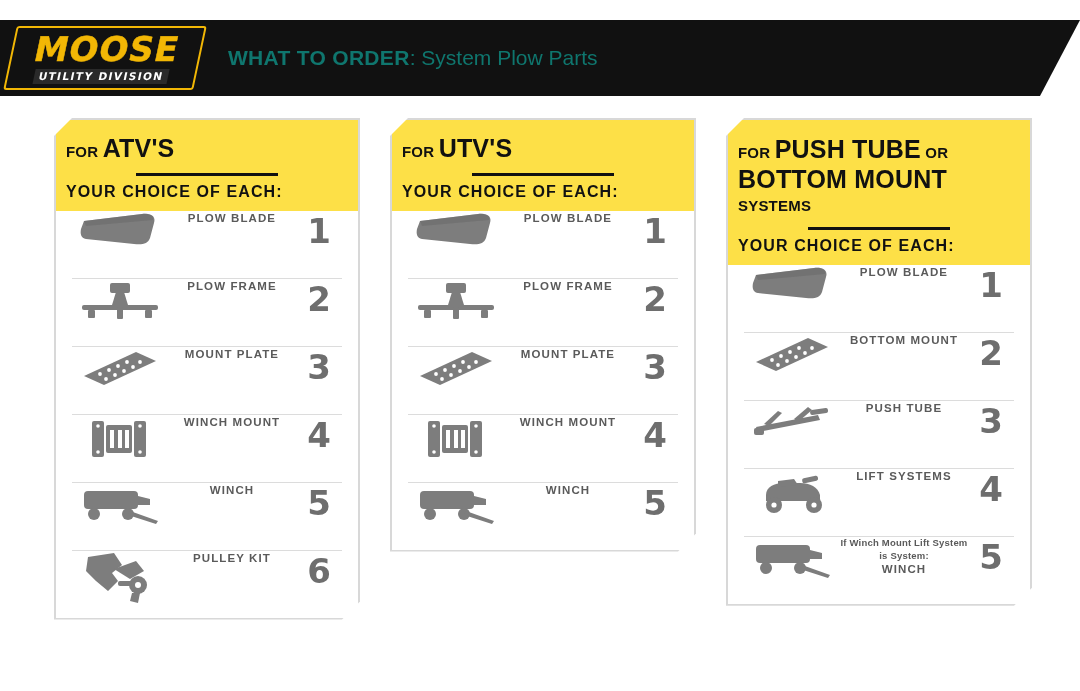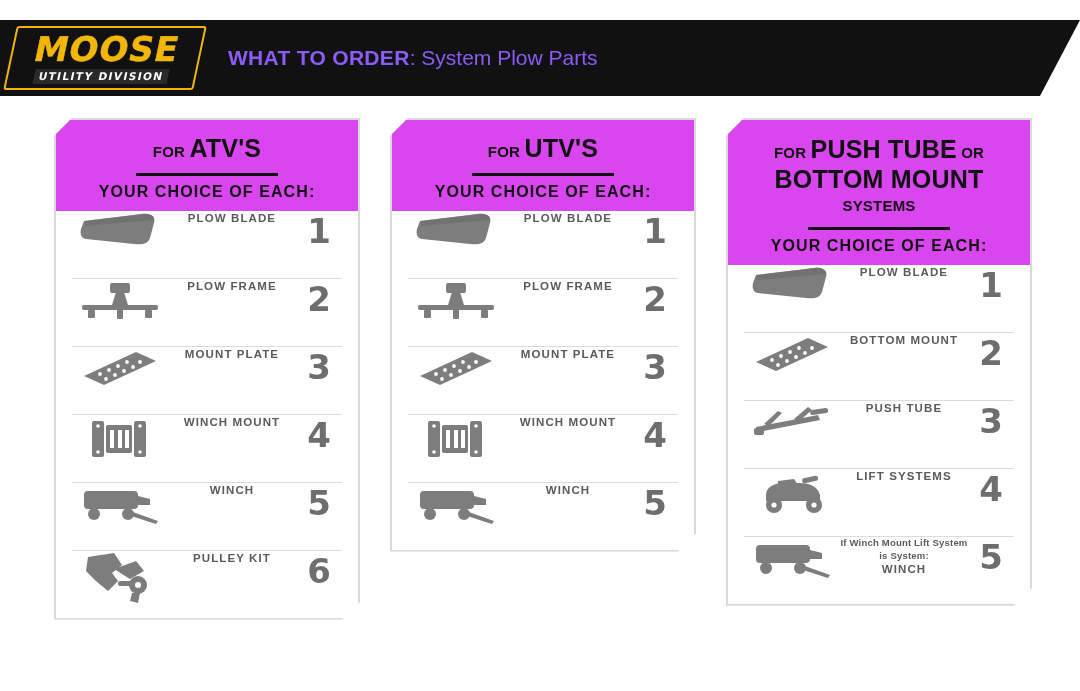--- a/index.html
+++ b/index.html
@@ -76,21 +76,21 @@
     padding: 1px 5px;
     line-height: 1.2;
   }
   .header-title {
     position: absolute;
     left: 228px;
     top: 0;
     height: 76px;
     display: flex;
     align-items: center;
-    color: #8b5cf6;
+    color: #0f766e;
     font-size: 21px;
     white-space: nowrap;
   }
   .header-title .strong {
     font-weight: bold;
     letter-spacing: 0.3px;
   }
   .header-title .light {
     font-weight: normal;
   }
@@ -100,23 +100,23 @@
     position: absolute;
     background: #ffffff;
     border: 2px solid #d8d8d8;
     overflow: hidden;
   }
   
   .card-notch {
     clip-path: polygon(18px 0, 100% 0, 100% calc(100% - 18px), calc(100% - 18px) 100%, 0 100%, 0 18px);
   }
   .card-head {
-    background: #d946ef;
+    background: #fde047;
     color: #111111;
-    text-align: center;
+    text-align: left;
     padding: 14px 10px 10px 10px;
   }
   .card-head h2 {
     margin: 0;
     font-size: 19px;
     font-weight: bold;
     letter-spacing: 0.2px;
     line-height: 1.18;
   }
   .card-head h2 .big {

